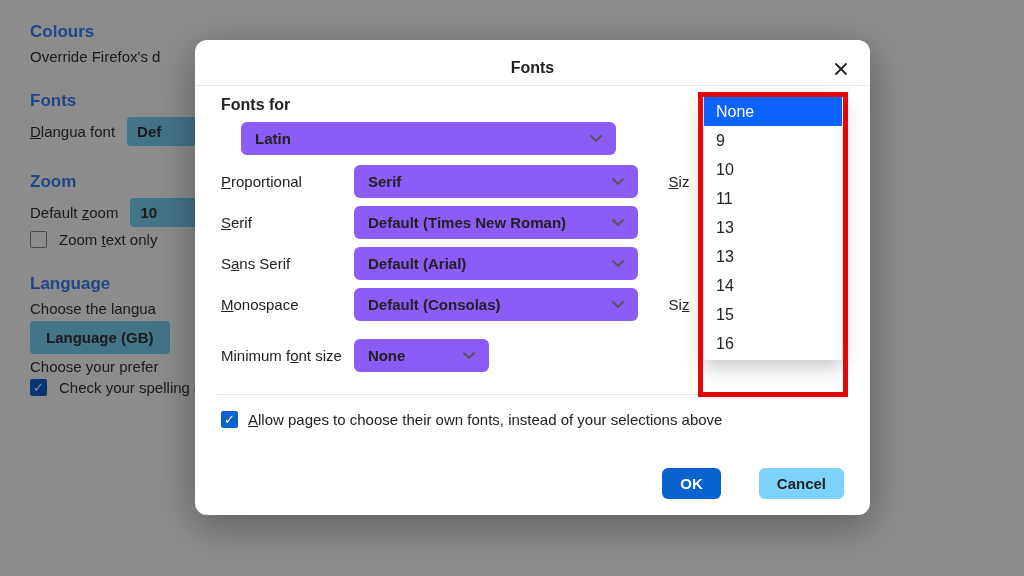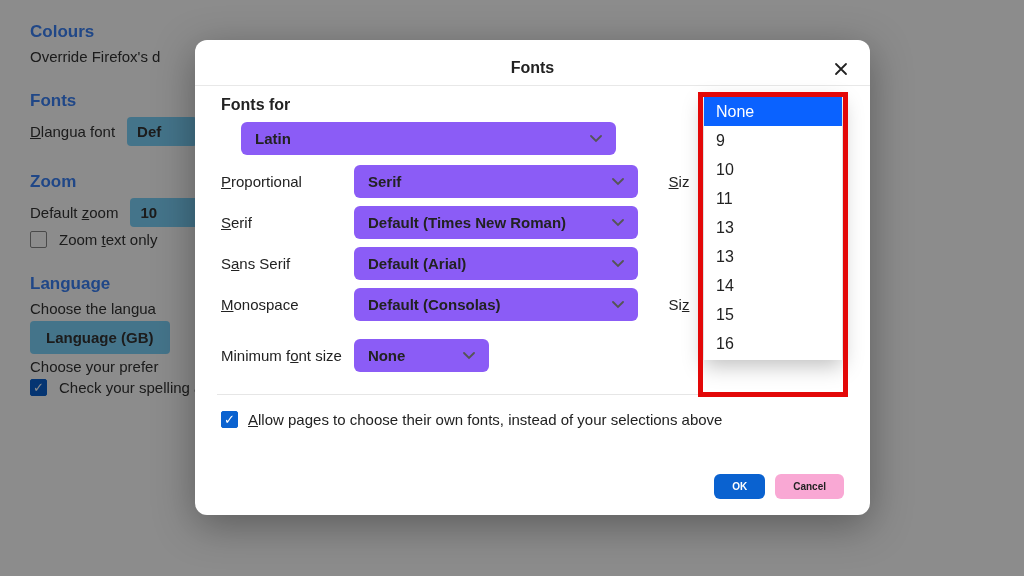--- a/index.html
+++ b/index.html
@@ -116,24 +116,24 @@
   .hr { height: 1px; background: #e6e6e6; margin: 22px -4px 16px -4px; }
 
   .allow-row { display: flex; align-items: center; gap: 10px; font-size: 15px; }
 
   .dialog-buttons {
     position: absolute; right: 26px; bottom: 16px;
     display: flex; gap: 10px;
   }
   .btn {
     padding: 7px 18px; border-radius: 6px; font-weight: 600;
-    font-size: 10px; cursor: pointer;
+    font-size: 15px; cursor: pointer;
   }
   .btn-primary { background: #0a62d0; color: #fff; }
-  .btn-secondary { background: #f9a8d4; color: #222; }
+  .btn-secondary { background: #7dd3fc; color: #222; margin-left: 28px; }
 
   
   .redbox {
     position: absolute;
     right: 22px; top: 52px;
     width: 150px; height: 305px;
     border: 5px solid #e30808;
     z-index: 30;
     pointer-events: none;
   }

